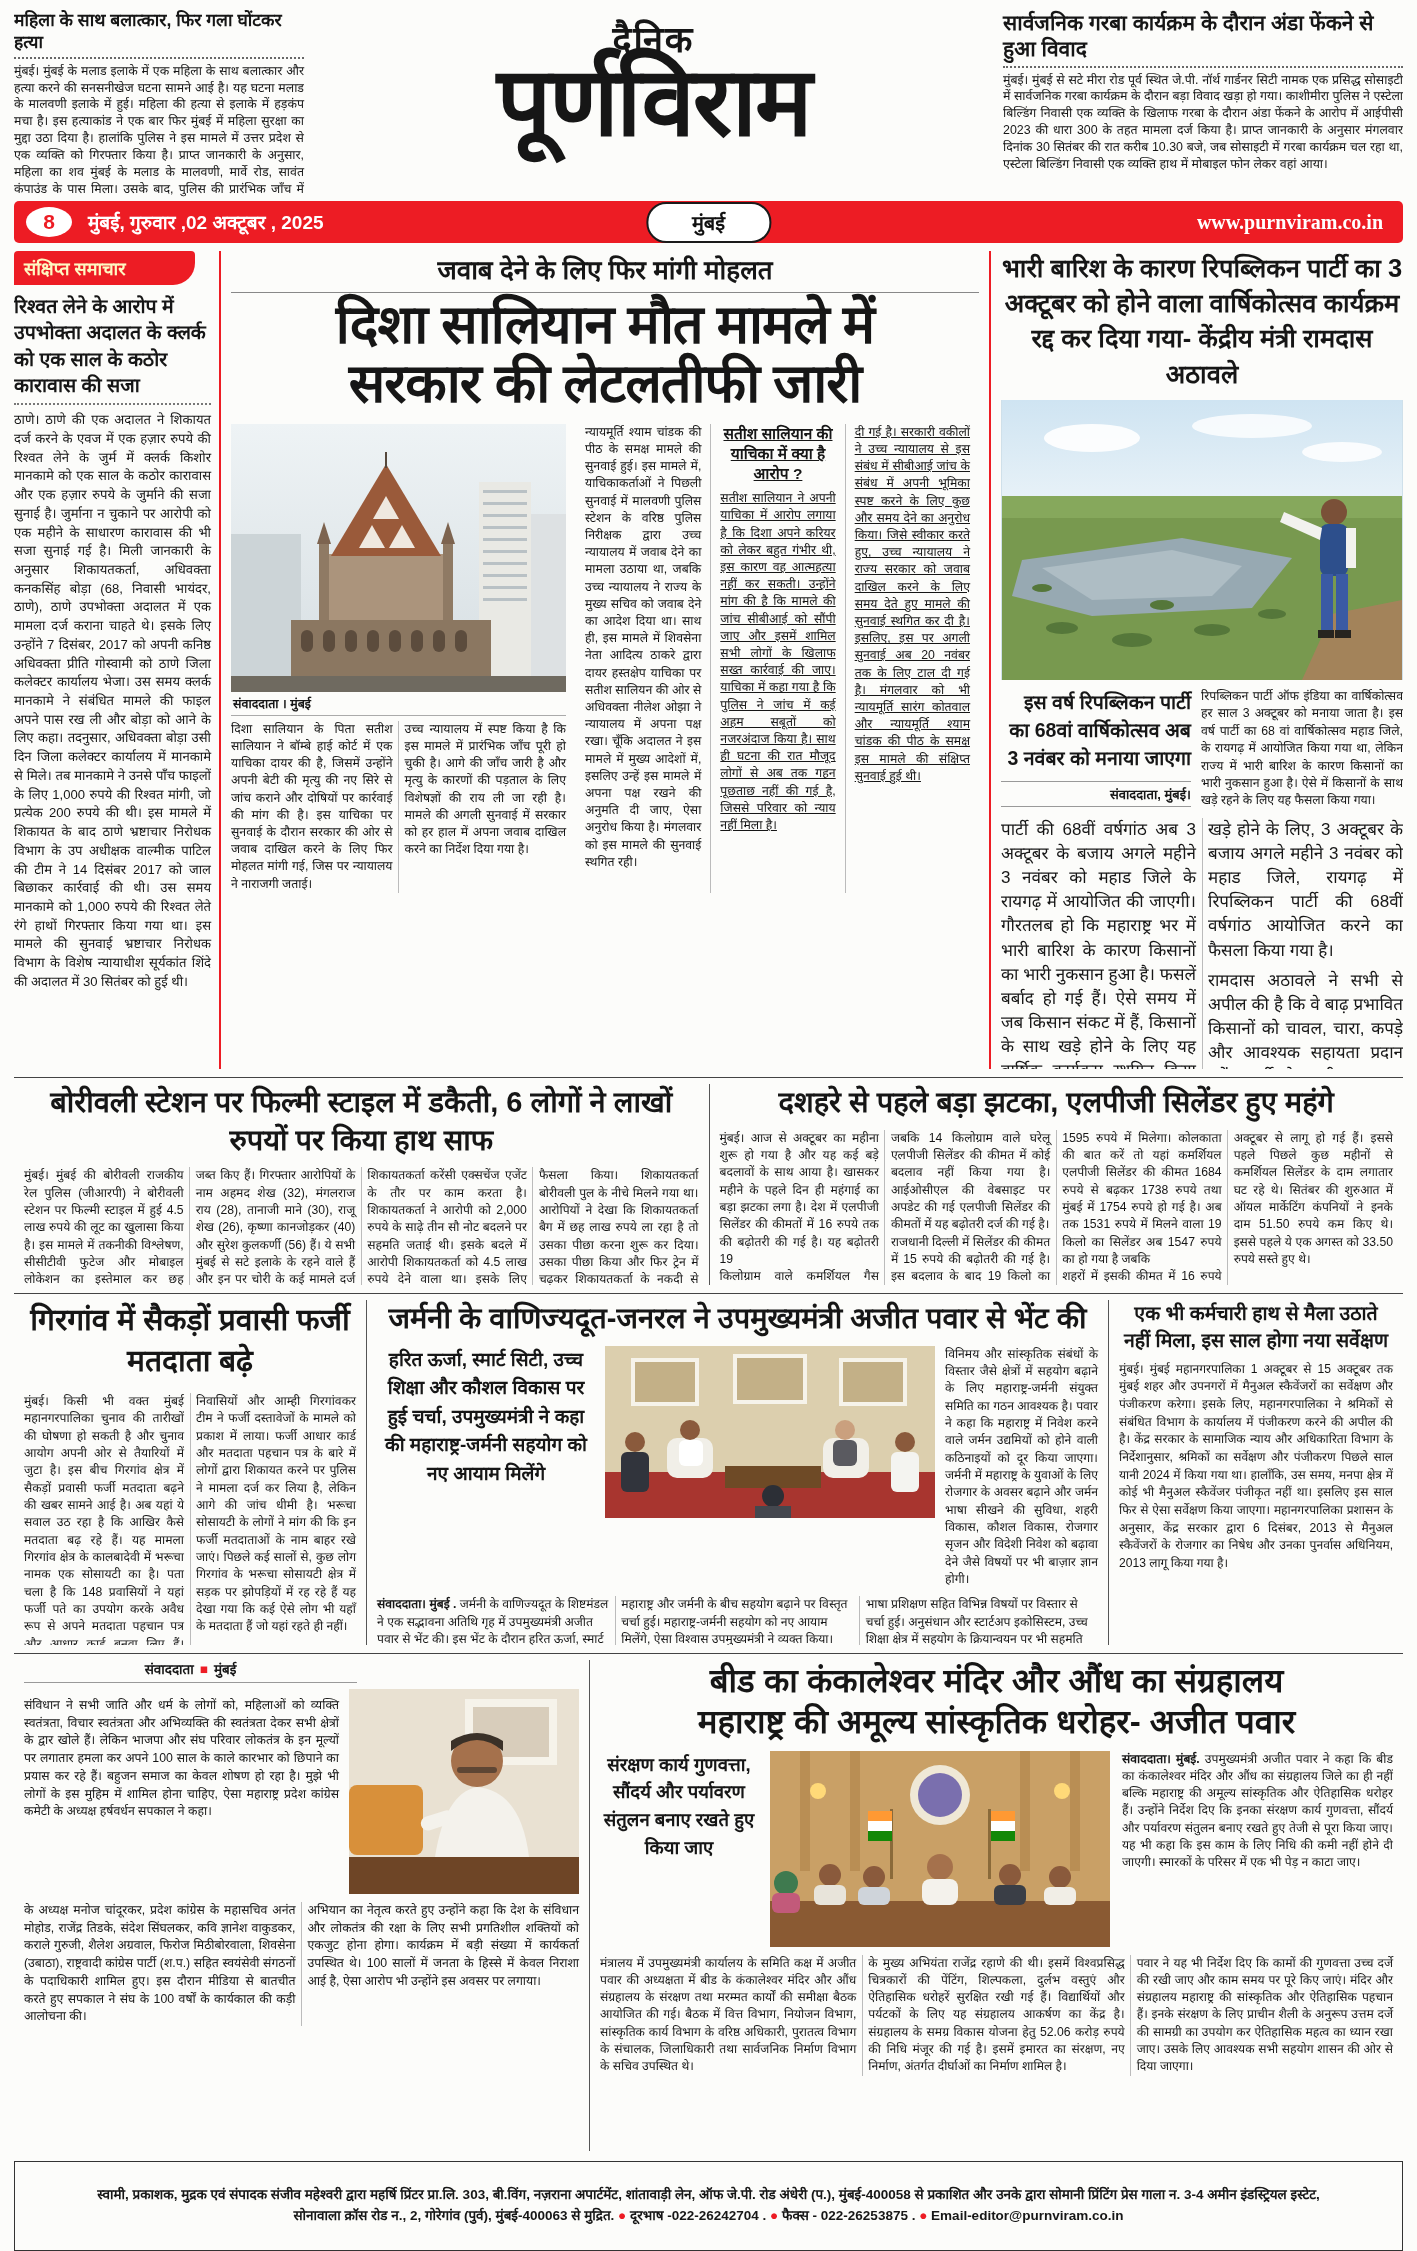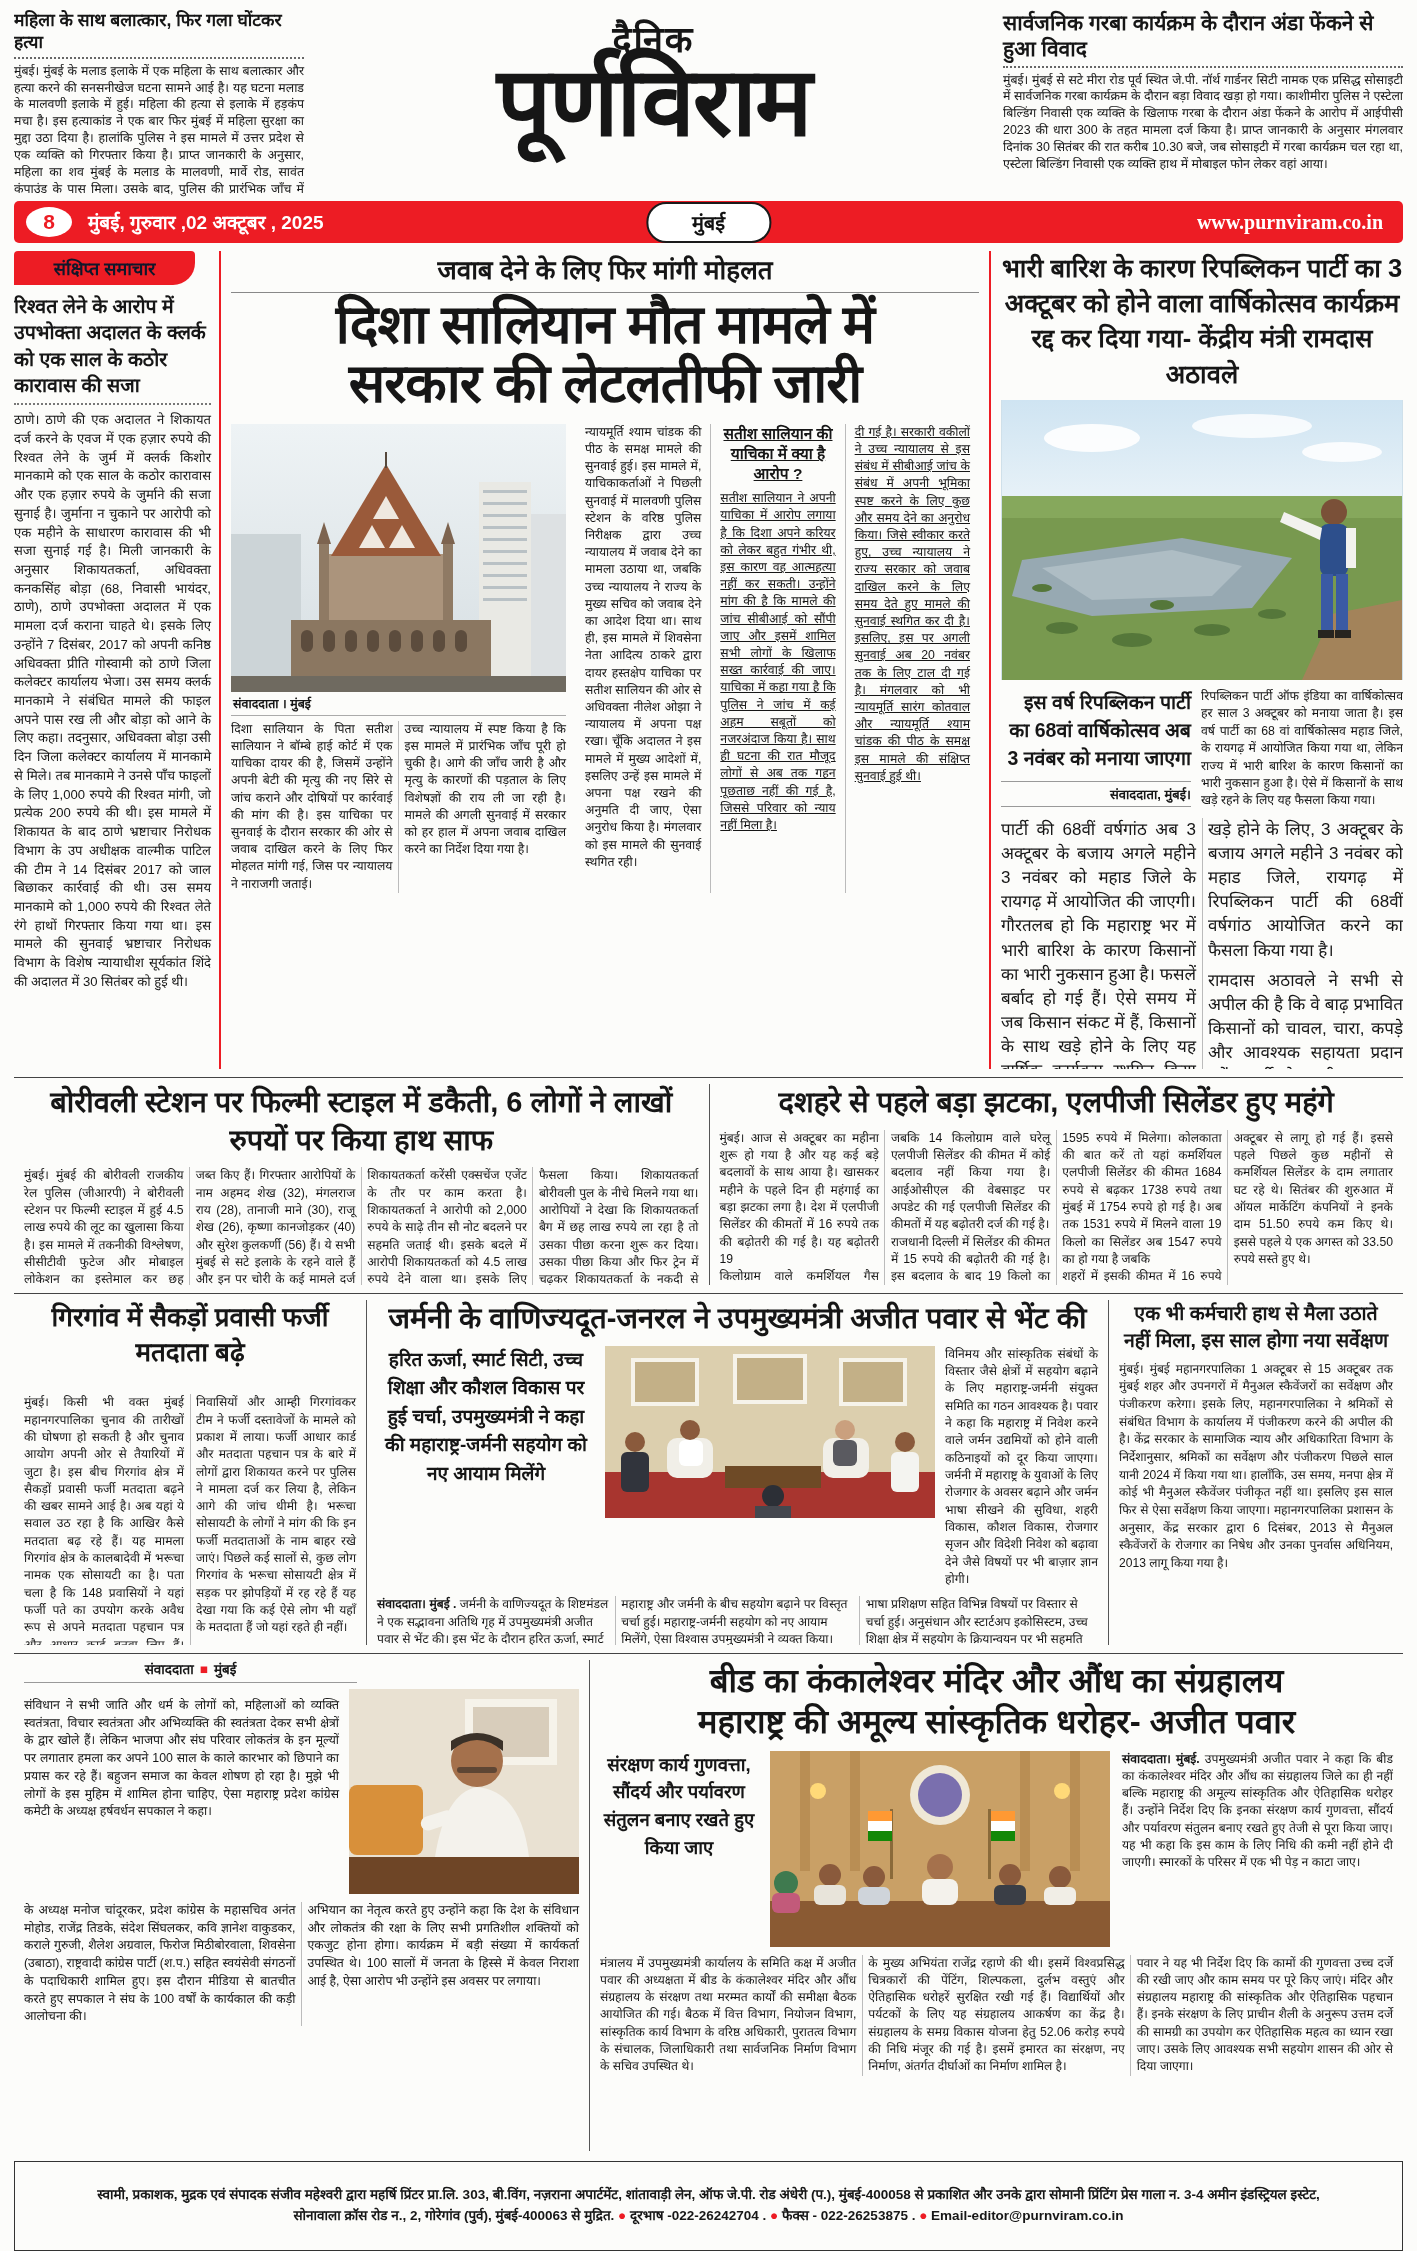--- a/index.html
+++ b/index.html
@@ -24,21 +24,21 @@
              font-weight:bold; font-size:21px; display:flex; align-items:center; justify-content:center; margin-left:12px; }
   .dateline { font-size:19px; font-weight:bold; margin-left:16px; }
   .citypill { position:absolute; left:50%; top:1px; transform:translateX(-50%); background:#fff; color:#111;
               border:2px solid #1a1a1a; border-radius:20px; padding:5px 44px; font-size:20px; font-weight:bold; }
   .website { margin-left:auto; margin-right:20px; font-size:20px; font-weight:bold;
              font-family:"Liberation Serif", serif; }
 
   
   .main-grid { display:grid; grid-template-columns:207px 768px 1fr; margin-top:8px; height:818px; overflow:hidden; }
   .leftcol { border-right:2px solid #ed1c24; padding-right:8px; overflow:hidden; }
-  .brieftab { background:#ed1c24; color:#0f172a; font-weight:bold; font-size:18px; text-align:center;
+  .brieftab { background:#ed1c24; color:#fef9c3; font-weight:bold; font-size:18px; 
               padding:5px 10px; border-radius:4px 4px 22px 0; width:92%; }
   .left-head { font-size:19.5px; line-height:1.35; border-bottom:2px dotted #777; padding:8px 0 5px; margin-bottom:6px; }
   .left-body { font-size:13.1px; line-height:1.43; }
 
   .centercol { padding:0 10px; overflow:hidden; }
   .kicker { text-align:center; font-size:26px; font-weight:bold; padding-bottom:5px; border-bottom:1.5px solid #888; }
   .mainhead { text-align:center; font-size:54px; font-weight:900; line-height:1.1; margin-top:2px; letter-spacing:-1px; }
   .lead-flex { display:flex; gap:10px; margin-top:10px; }
   .leadphoto-wrap { flex:0 0 335px; }
   .leadphoto { width:335px; height:268px; display:block; background:#dde5e9; }
@@ -69,21 +69,21 @@
   .cols2 { column-count:2; column-gap:12px; column-rule:1px solid #bbb; font-size:12.2px; line-height:1.42; }
 
   .band2 { display:grid; grid-template-columns:1fr 1fr; height:208px; overflow:hidden; }
   .band2 .half { padding:0 10px; overflow:hidden; }
   .band2 .half + .half { border-left:1px solid #555; }
   .b2-head { font-size:29px; line-height:1.3; margin-bottom:8px; }
 
   .band3 { display:grid; grid-template-columns:352px 742px 1fr; height:352px; overflow:hidden; }
   .band3 > div { padding:0 10px; overflow:hidden; }
   .band3 > div + div { border-left:1px solid #555; }
-  .g-head { font-size:26px; line-height:1.35; margin-bottom:24px; }
+  .g-head { font-size:30px; line-height:1.35; margin-bottom:12px; }
   .ger-head { font-size:29px; line-height:1.3; margin-bottom:8px; }
   .ger-row { display:flex; gap:10px; }
   .ger-subhead { flex:0 0 218px; font-size:19px; font-weight:bold; text-align:center; line-height:1.5; }
   .ger-photo { flex:0 0 330px; height:172px; background:#d9cbab; }
   .ger-right { flex:1; font-size:12.2px; line-height:1.42; }
   .ger-bottom { column-count:3; column-gap:12px; column-rule:1px solid #bbb; font-size:12.2px; line-height:1.42; margin-top:8px; }
   .s-head { font-size:19.5px; line-height:1.4; margin-bottom:6px; }
   .scav-body { font-size:12.1px; line-height:1.46; }
 
   .band4 { display:grid; grid-template-columns:575px 1fr; height:498px; overflow:hidden; }

